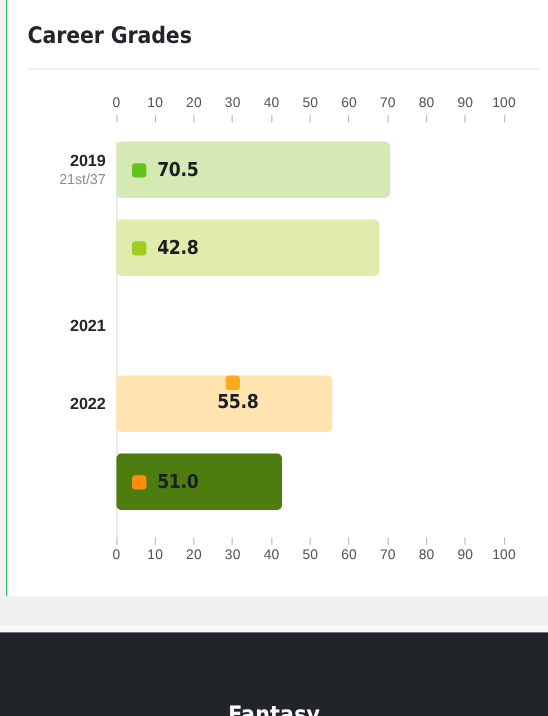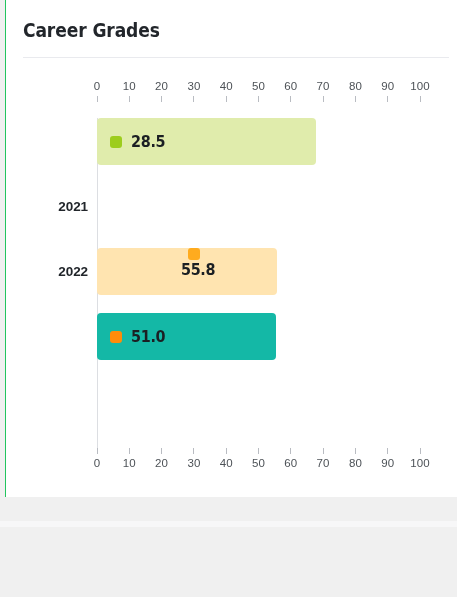--- a/index.html
+++ b/index.html
@@ -282,41 +282,51 @@
           <div class="tick" style="left: 414px;">
             <div class="tick-label">100</div>
             <div class="tick-mark"></div>
           </div>
         </div>
 
       <div class="baseline"></div>
 
       <div class="rows" id="bar-rows">
           <div class="row">
+            <div class="row-label">
+              <div class="row-year">2019</div>
+              <div class="row-rank">21st/37</div>
+            </div>
+            <div class="bar" style="width: 227.715px; background: rgb(213, 233, 180);">
+              <div class="bar-dot" style="background: rgb(99, 195, 27);"></div>
+              <div class="bar-value">70.5</div>
+            </div>
+          </div>
+          <div class="row">
             <div class="bar" style="width: 218.994px; background: rgb(224, 236, 172);">
               <div class="bar-dot" style="background: rgb(157, 205, 30);"></div>
-              <div class="bar-value">28.5</div>
+              <div class="bar-value">42.8</div>
             </div>
           </div>
           <div class="row">
             <div class="row-label">
               <div class="row-year">2021</div>
             </div>
           </div>
           <div class="row">
             <div class="row-label">
               <div class="row-year">2022</div>
             </div>
             <div class="bar" style="width: 180.234px; background: rgb(255, 228, 176); flex-direction: column;">
               <div class="bar-dot" style="background: rgb(255, 171, 30);"></div>
               <div class="bar-value">55.8</div>
             </div>
           </div>
           <div class="row">
-            <div class="bar" style="width: 179px; background: #14b8a6;">
+            <div class="bar" style="width: 138px; background: #4d7c0f;">
               <div class="bar-dot" style="background: rgb(255, 140, 10);"></div>
               <div class="bar-value">51.0</div>
             </div>
           </div>
         </div>
 
       <div class="axis axis-bottom" id="axis-bottom">
           <div class="tick" style="left: 91px;">
             <div class="tick-mark"></div>
             <div class="tick-label">0</div>
@@ -362,14 +372,17 @@
             <div class="tick-label">100</div>
           </div>
         </div>
 
     </div>
   </div>
 
   <div class="gap-strip"></div>
   <div class="thin-strip"></div>
 
+  <div class="footer">
+    <div class="footer-title">Fantasy</div>
+  </div>
 
 </div>
 
 </body></html>

